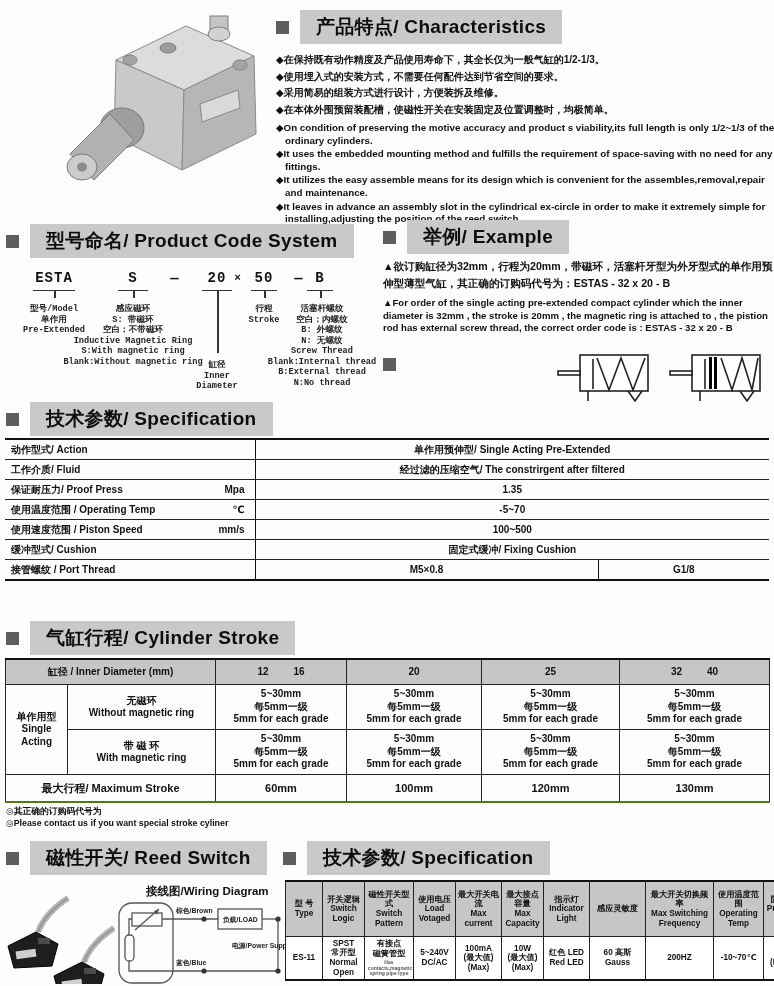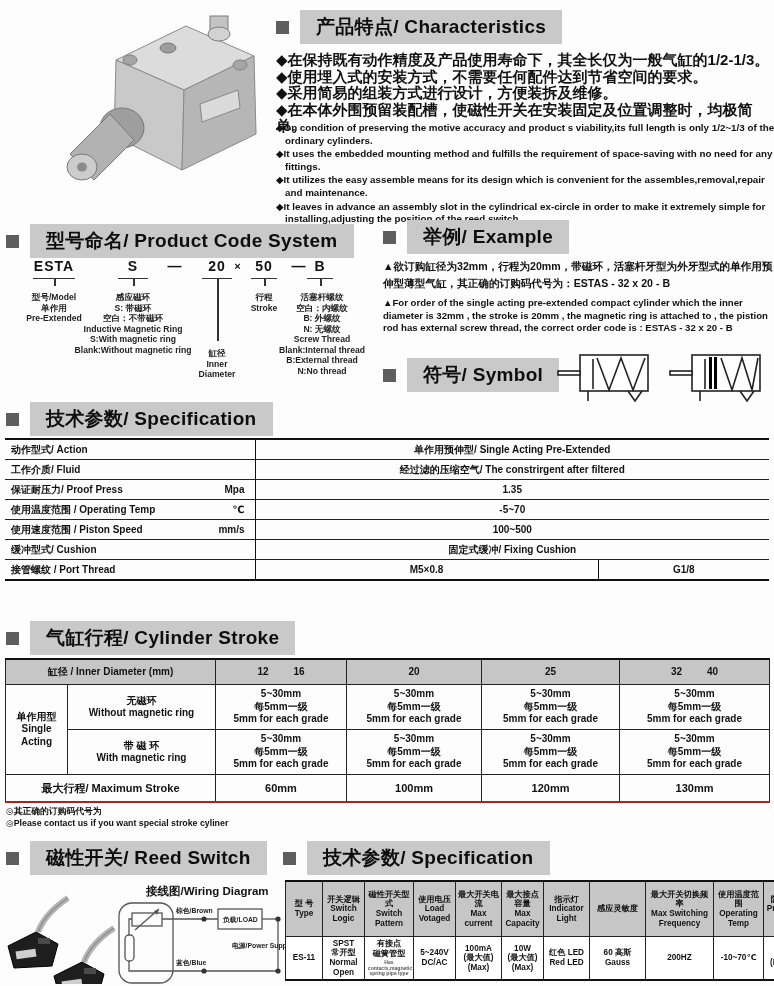--- a/index.html
+++ b/index.html
@@ -2,44 +2,44 @@
 <html><head>
 <meta charset="utf-8">
 <style>
   html,body{margin:0;padding:0;}
   body{width:774px;height:986px;background:#fdfdfd;font-family:"Liberation Sans","DejaVu Sans",sans-serif;color:#111;}
   #page{position:relative;width:774px;height:986px;overflow:hidden;}
   .abs{position:absolute;}
   .sec{display:inline-flex;align-items:center;gap:11px;}
   .sq{width:13px;height:13px;background:#5e5e5e;flex:0 0 auto;}
   .banner{background:#c9c9c9;color:#0d0d0d;font-weight:bold;font-size:19px;padding:4px 16px;white-space:nowrap;letter-spacing:.3px;}
-  .cn-bullets{font-size:15px;font-weight:bold;line-height:16.5px;width:498px;}
+  .cn-bullets{font-size:10px;font-weight:bold;line-height:16.5px;width:498px;}
   .en-bullets{font-size:9.8px;font-weight:bold;line-height:12.6px;width:500px;}
   .en-bullets div{padding-left:9px;text-indent:-9px;margin-bottom:1px;}
   
-  .codeWrap{left:0;top:256px;width:380px;height:150px;font-weight:bold;}
+  .codeWrap{left:0;top:268px;width:380px;height:150px;font-weight:bold;font-family:Liberation Mono, monospace;}
   .code{position:absolute;transform:translateX(-50%);font-size:14px;letter-spacing:1px;white-space:nowrap;}
   .tick{position:absolute;transform:translateX(-50%);border-top:1.5px solid #333;}
   .tick:after{content:"";position:absolute;left:50%;top:0;width:1.5px;background:#333;}
   .tick.short:after{height:7px;}
   .tick.long:after{height:62px;}
   .desc{position:absolute;transform:translateX(-50%);text-align:center;font-size:8.6px;line-height:10.5px;white-space:nowrap;font-weight:bold;color:#222;}
   
   .ex-cn{font-size:10.6px;font-weight:bold;line-height:17px;width:392px;}
   .ex-en{font-size:9.6px;font-weight:bold;line-height:12.5px;width:394px;}
   
   table{border-collapse:collapse;table-layout:fixed;}
   .t1{width:764px;font-size:10px;border-top:2px solid #111;border-bottom:2px solid #111;}
   .t1 td{border-bottom:1.4px solid #222;height:19px;padding:0;}
   .t1 tr.hdr td{background:#c6c6c6;height:25px;border-bottom:1.8px solid #111;}
   .t1 .lab{font-weight:bold;}
   .t1 .lab .in{display:flex;justify-content:space-between;align-items:center;padding:0 10px 0 6px;}
   .t1 .c{text-align:center;font-weight:bold;}
   .vl{border-left:1.6px solid #111;}
-  .t2{width:764px;font-size:10px;border-top:2px solid #111;border-bottom:2px solid #b91c1c;}
+  .t2{width:764px;font-size:10px;border-top:2px solid #111;border-bottom:2px solid #4d7c0f;}
   .t2 td{border:1.2px solid #222;text-align:center;padding:1px 0;font-weight:bold;line-height:12.5px;}
   .t2 tr.hdr td{background:#c6c6c6;height:22px;}
   .gap2{word-spacing:22px;}
   .t2 .mx{font-size:11px;height:24px;}
   .t3{width:487px;font-size:8.2px;border-top:2px solid #111;border-bottom:2px solid #111;}
   .t3 td{border:1.2px solid #222;text-align:center;padding:1px;font-weight:bold;line-height:9.6px;vertical-align:middle;}
   .t3 tr.hdr td{background:#c6c6c6;height:52px;}
   .t3 tr.val td{height:40px;background:#fff;}
   .tiny{font-size:5.5px;line-height:6px;color:#555;transform:scale(.92);}
   .notes{font-size:8.8px;font-weight:bold;line-height:11.5px;}
@@ -139,21 +139,20 @@
 
   <div class="sec abs" style="left:383px;top:220px">
     <span class="sq"></span>
     <span class="banner">举例/ Example</span>
   </div>
   <div class="ex-cn abs" style="left:383px;top:258px">▲欲订购缸径为32mm，行程为20mm，带磁环，活塞杆牙型为外牙型式的单作用预伸型薄型气缸，其正确的订购码代号为：ESTAS - 32 x 20 - B</div>
   <div class="ex-en abs" style="left:383px;top:297px">▲For order of the single acting pre-extended  compact cylinder which the inner diameter is 32mm , the stroke is 20mm , the magnetic ring is attached to , the pistion rod has external screw thread, the correct order code is : ESTAS - 32 x 20 - B</div>
 
   <div class="sec abs" style="left:383px;top:358px">
     <span class="sq"></span>
-    <span class="banner">符号/ Symbol</span>
   </div>
   <svg class="abs" style="left:556px;top:352px" width="216" height="50" viewBox="0 0 216 50">
     <g stroke="#222" fill="none" stroke-width="1.6">
       <rect x="24" y="3" width="68" height="36" fill="#fff"></rect>
       <rect x="2" y="19" width="22" height="4" fill="#fff"></rect>
       <line x1="37" y1="7" x2="37" y2="37"></line>
       <polyline points="41,6 53,38 65,6 77,38 89,6"></polyline>
       <line x1="32" y1="39" x2="32" y2="49"></line>
       <polyline points="72,39 79,49 86,39"></polyline>
     </g>

